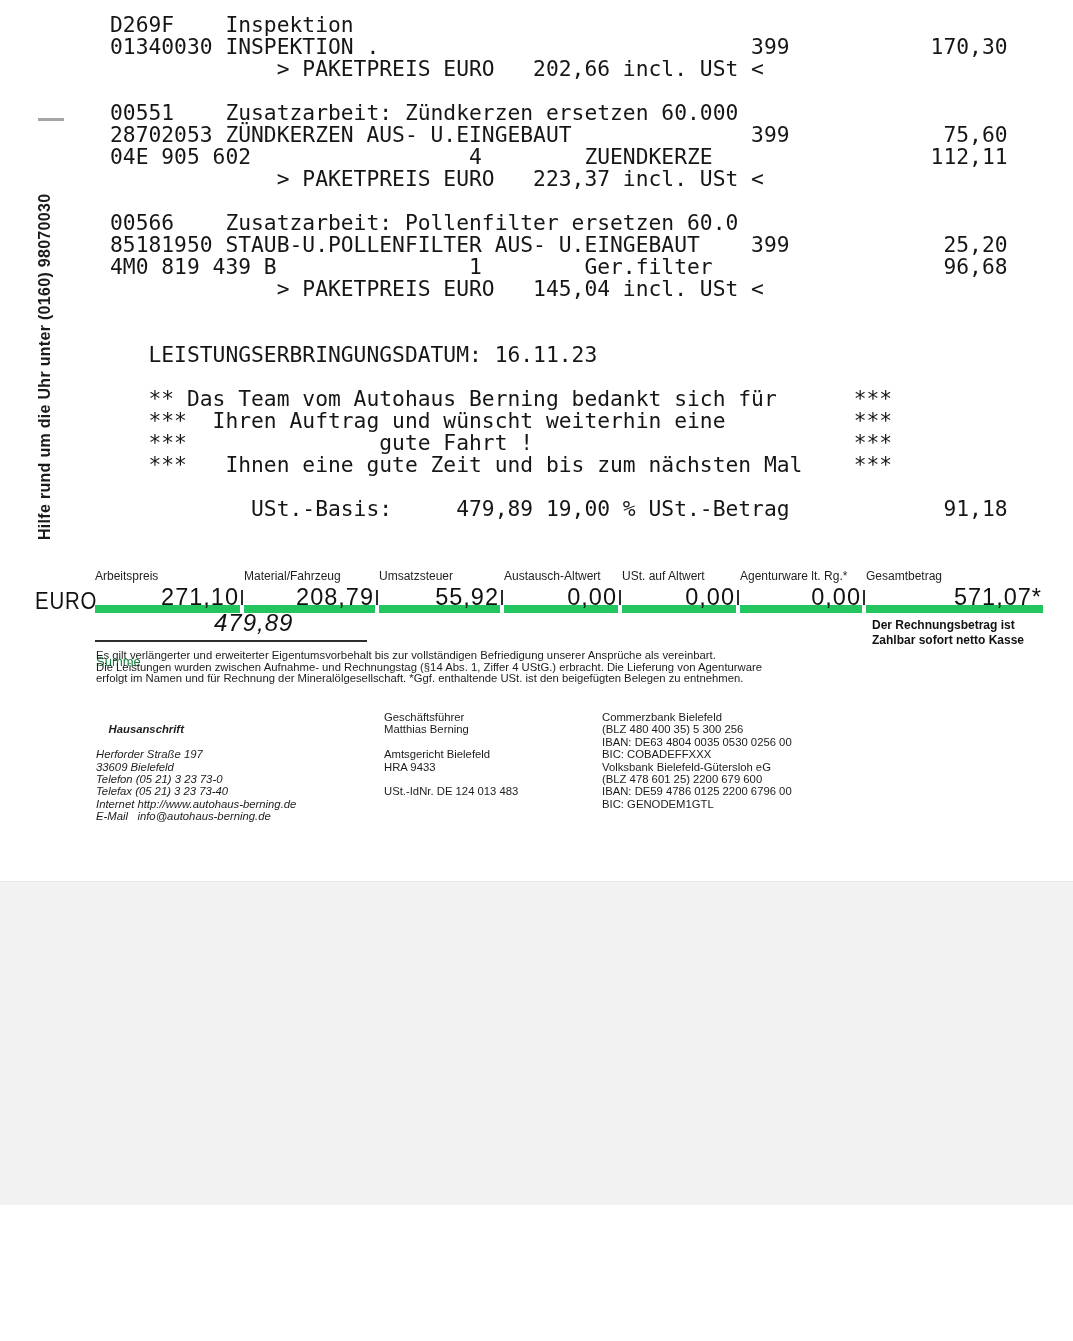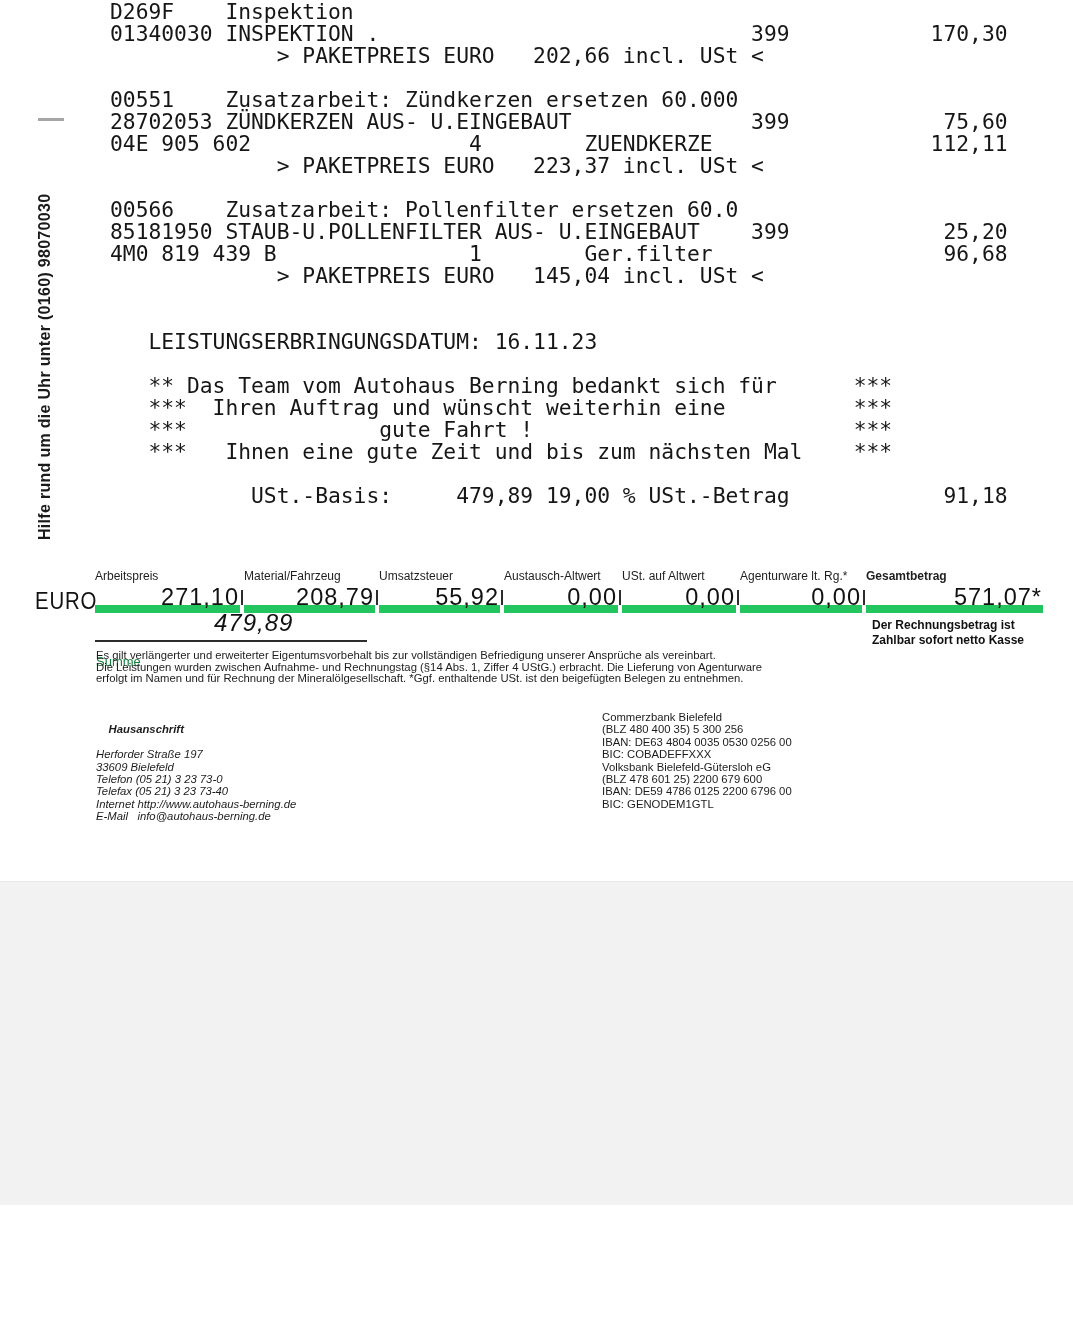--- a/index.html
+++ b/index.html
@@ -9,28 +9,28 @@
 
   
   .fold-mark{position:absolute;left:38px;top:118px;width:26px;height:3px;background:#a6a6a6;}
 
   
   .helpline{position:absolute;left:36px;top:150px;height:390px;
             writing-mode:vertical-rl;transform:rotate(180deg);
             font-weight:bold;font-size:16px;letter-spacing:.3px;color:#1a1a1a;white-space:nowrap;}
 
   
-  .doc-pre{position:absolute;left:110px;top:1px;margin:0;
+  .doc-pre{position:absolute;left:110px;top:14px;margin:0;
            font-family:"DejaVu Sans Mono",monospace;
            font-size:21.3px;line-height:22px;color:#161616;white-space:pre;}
 
   
   .totals-headers{position:absolute;left:95px;top:569px;display:flex;gap:4px;}
   .totals-headers .tcell{font-size:12px;color:#1e1e1e;white-space:nowrap;overflow:visible;}
-  .totals-headers .tcell.bold{font-weight:bold;}
+  .totals-headers .tcell.bold{font-weight:normal;}
   .totals-values{position:absolute;left:95px;top:584px;display:flex;gap:4px;}
   .totals-values .tcell{position:relative;height:29px;border-bottom:8px solid #22c55e;
                         text-align:right;font-size:23.5px;letter-spacing:1px;color:#111;
                         padding-right:1px;box-sizing:border-box;}
   .totals-values .tcell + .tcell::before{content:"";position:absolute;left:-3px;bottom:0;
                         width:2px;height:15px;background:#2d2d2d;}
   .w0{width:145px}.w1{width:131px}.w2{width:121px}.w3{width:114px}.w4{width:114px}.w5{width:122px}.w6{width:177px}
 
   .euro-label{position:absolute;left:35px;top:587px;font-size:24px;color:#111;
               transform:scaleX(.85);transform-origin:left center;letter-spacing:1px;}
@@ -127,20 +127,27 @@
 
   <div class="footer-col fc1">
     <span class="fc-title">Hausanschrift</span>
     <div>Herforder Straße 197
 33609 Bielefeld
 Telefon (05 21) 3 23 73-0
 Telefax (05 21) 3 23 73-40
 Internet http://www.autohaus-berning.de
 E-Mail   info@autohaus-berning.de</div>
   </div>
+  <div class="footer-col fc2">Geschäftsführer
+Matthias Berning
+
+Amtsgericht Bielefeld
+HRA 9433
+
+USt.-IdNr. DE 124 013 483</div>
   <div class="footer-col fc3">Commerzbank Bielefeld
 (BLZ 480 400 35) 5 300 256
 IBAN: DE63 4804 0035 0530 0256 00
 BIC: COBADEFFXXX
 Volksbank Bielefeld-Gütersloh eG
 (BLZ 478 601 25) 2200 679 600
 IBAN: DE59 4786 0125 2200 6796 00
 BIC: GENODEM1GTL</div>
 
   <div class="viewer-gap"></div>

